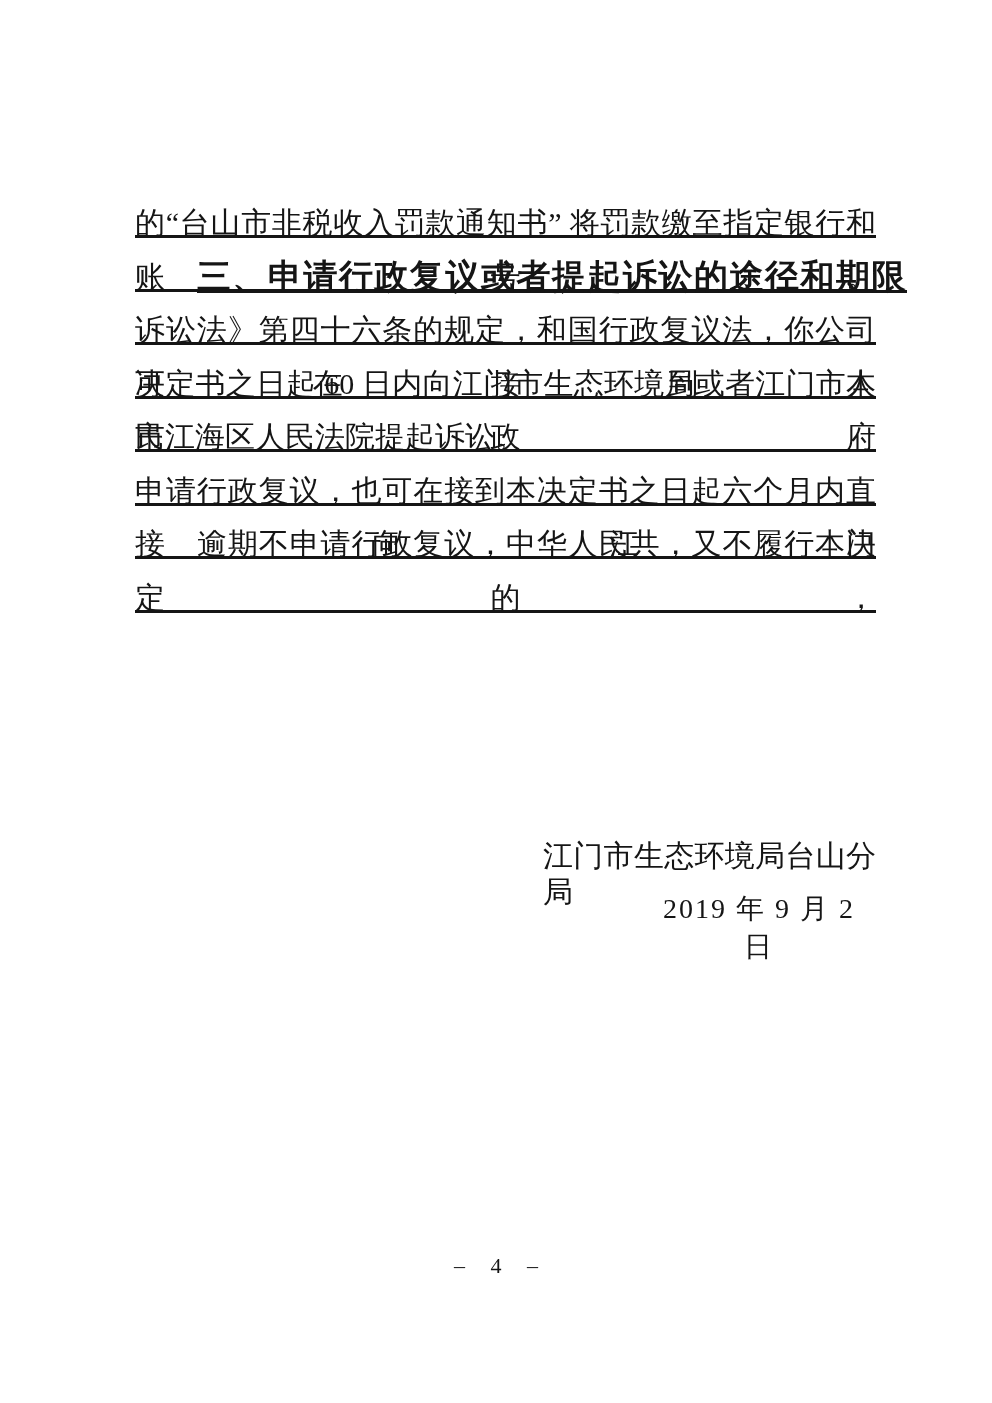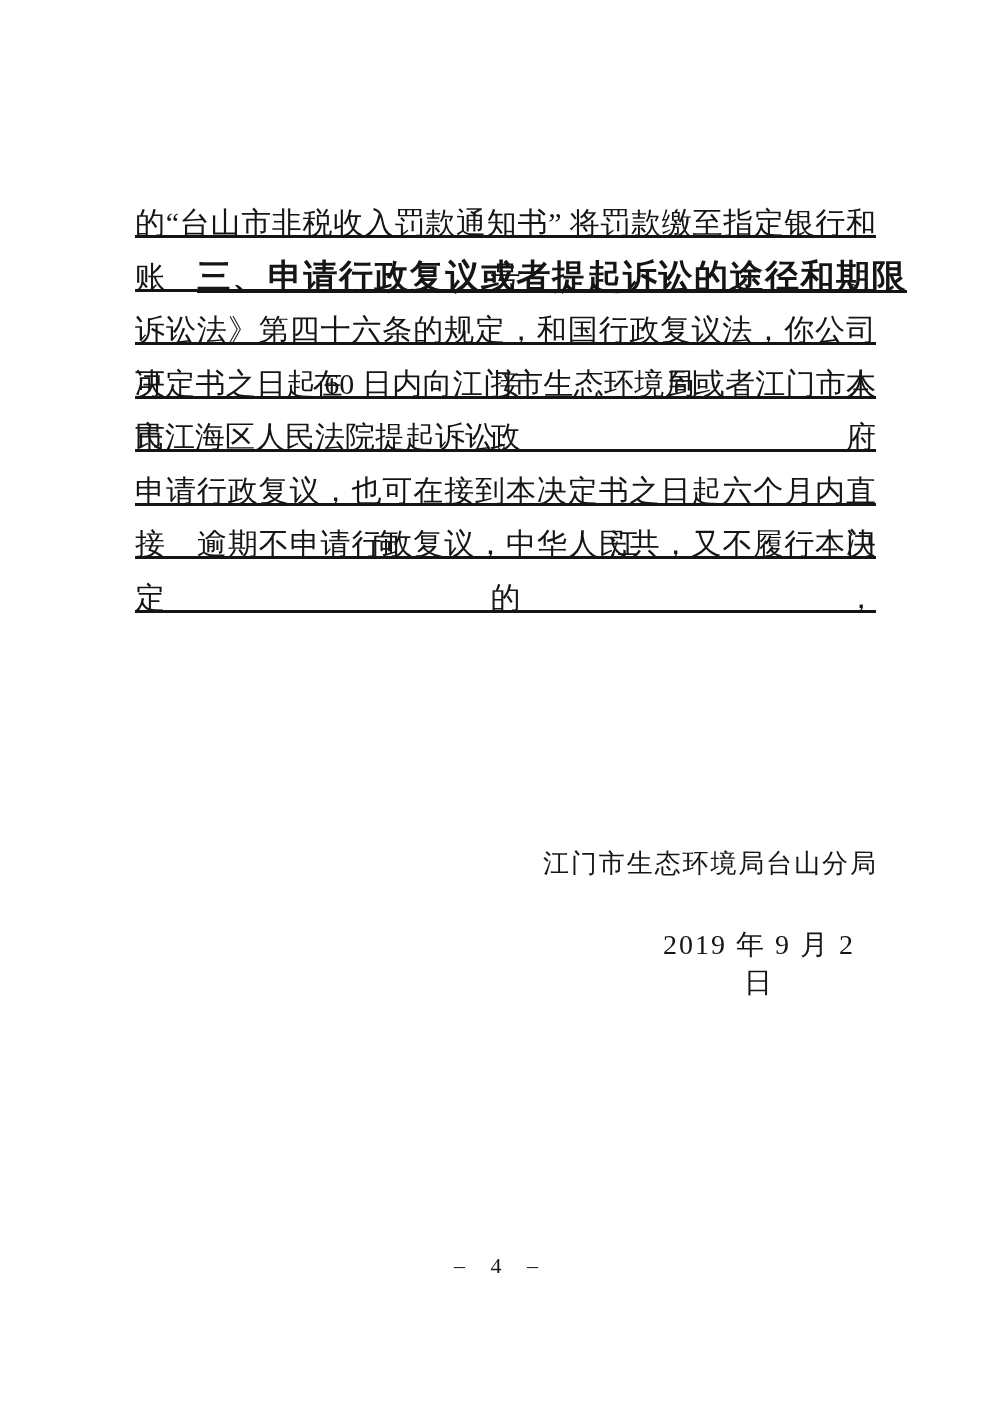--- a/index.html
+++ b/index.html
@@ -52,36 +52,35 @@
     font-weight: bold;
     font-size: 34px;
     letter-spacing: 1.5px;
   }
 
   .signature-org {
     position: absolute;
     left: 543px;
     top: 838px;
     width: 333px;
-    font-size: 26px;
-    line-height: 52px;
+    font-size: 30px;
+    line-height: 36px;
     text-align: justify;
     text-align-last: justify;
   }
 
   .signature-date {
     position: absolute;
     left: 658px;
     top: 890px;
     width: 202px;
     font-size: 28px;
     line-height: 38px;
     text-align: center;
     letter-spacing: 2px;
-    margin-top: 36px;
   }
 
   .page-footer {
     position: absolute;
     left: 0;
     top: 1253px;
     width: 100%;
     text-align: center;
     font-size: 22px;
     letter-spacing: 10px;

